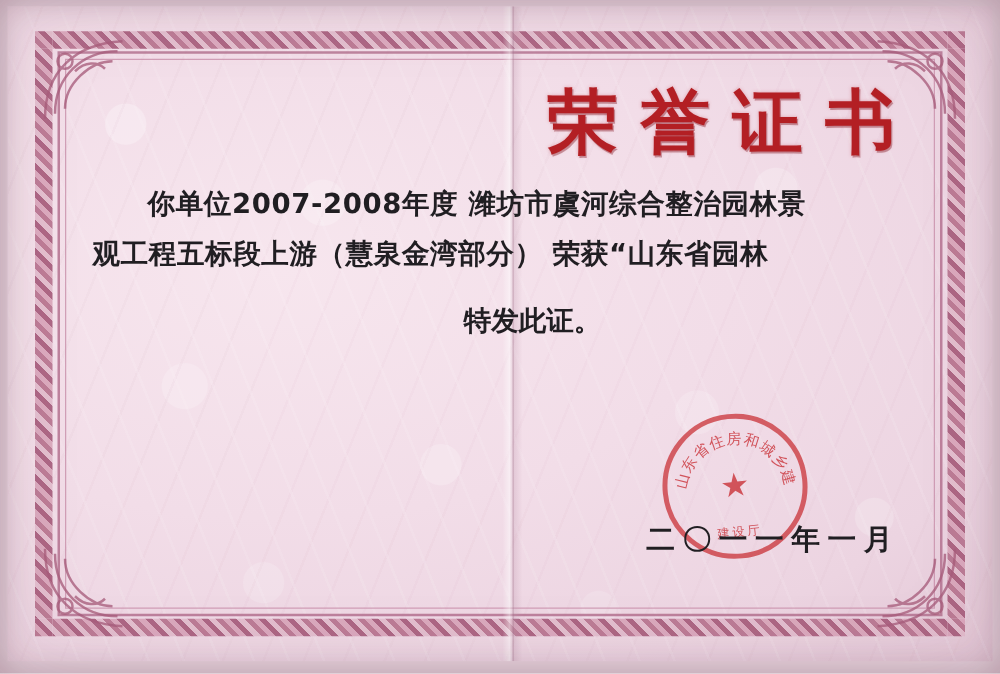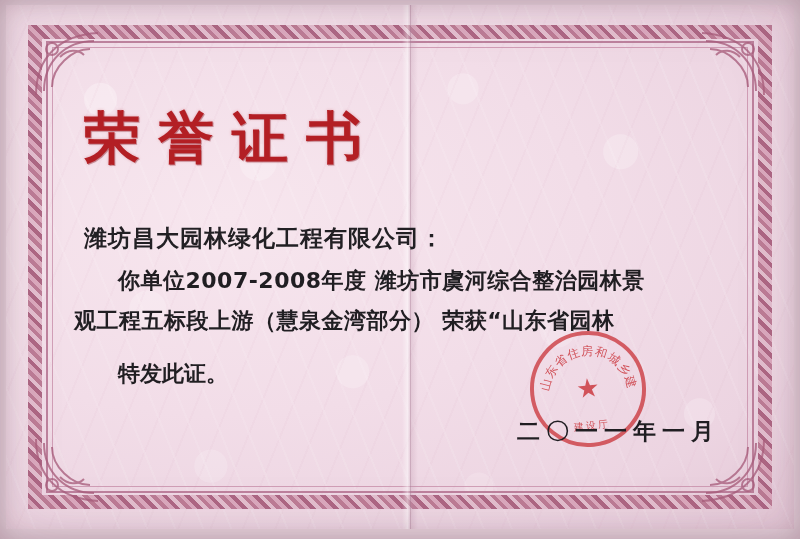--- a/index.html
+++ b/index.html
@@ -146,22 +146,21 @@
   
   .content {
     position: absolute;
     left: 60px;
     top: 56px;
     right: 60px;
     bottom: 56px;
   }
 
   .title {
-    text-align: left;
-    margin-top: 40px;
+    text-align: right;
     font-family: "DejaVu Serif", serif;
     font-size: 56px;
     letter-spacing: 18px;
     font-weight: bold;
     color: #b31f24;
     text-shadow: 1px 1px 0 rgba(120,10,20,.35),
                  0 0 3px rgba(190,50,60,.35);
     padding-left: 18px;
   }
 
@@ -188,20 +187,21 @@
   }
   .body-text .indent { padding-left: 44px; display: inline; }
 
   .issue-note {
     margin-top: 18px;
     margin-left: 52px;
     font-size: 22px;
     font-weight: bold;
     color: #201e22;
     font-family: "DejaVu Sans", sans-serif;
+    text-align: center;
   }
 
   .date {
     position: absolute;
     right: 14px;
     bottom: 26px;
     font-size: 23px;
     font-weight: bold;
     color: #201e22;
     font-family: "DejaVu Sans", sans-serif;
@@ -304,21 +304,20 @@
       </svg>
     </div>
 
     <div class="fold"></div>
     <div class="fold-line"></div>
 
     <div class="content">
 
       <div class="title">荣誉证书</div>
 
-      <div class="org">潍坊昌大园林绿化工程有限公司：</div>
 
       <div class="body-text">
         <div>
           <span class="indent">你单位2007-2008年度 潍坊市虞河综合整治园林景</span>
         </div>
         <div>观工程五标段上游（慧泉金湾部分） 荣获“山东省园林</div>
       </div>
 
       <div class="issue-note">特发此证。</div>
 

